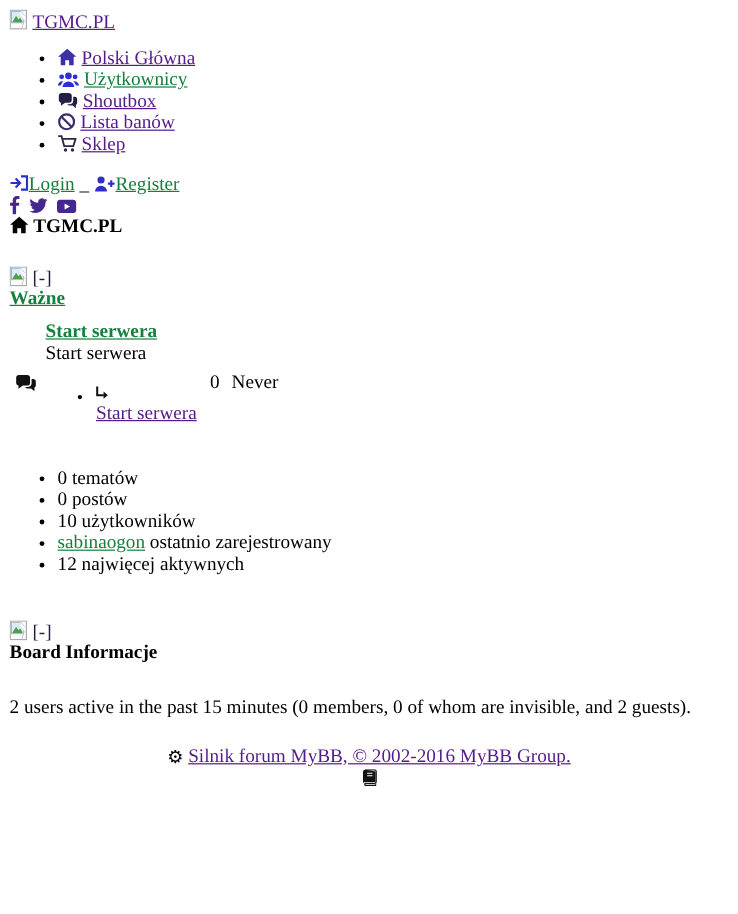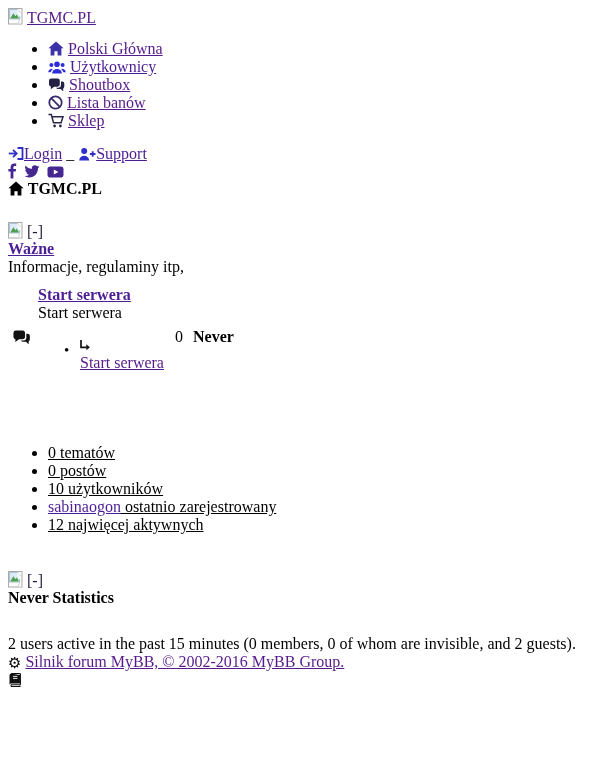--- a/index.html
+++ b/index.html
@@ -1,49 +1,49 @@
 <!DOCTYPE html>
 <html><head>
 <meta charset="utf-8">
 <style>
   html,body{margin:0;padding:0;background:#fff;}
   body{width:615px;height:762px;overflow:hidden;margin:0;
        font-family:"Liberation Serif",serif;font-size:16px;line-height:18px;color:#000;}
   #page{margin:8px;position:relative;}
   a{text-decoration:underline;cursor:pointer;}
   .lk-purple{color:#551A8B;}
-  .lk-blue{color:#4c1d95;}
+  .lk-blue{color:#15803d;}
   .lk-dark{color:#221d3e;text-decoration:none;}
   b,.bold{font-weight:bold;}
   .icon{display:inline-block;vertical-align:-2px;}
   
   #logo-row{height:20px;}
   ul.nav{margin:12px 0 0 0;padding-left:40px;list-style:disc;}
   ul.nav li{height:18px;}
   .login-row{margin-top:15px;height:18px;}
   .social-row{height:17px;}
   .social-row .icon{margin-right:3px;vertical-align:-2px;}
   .board-title{height:18px;font-weight:bold;}
   .cat{margin-top:24px;}
   .cat .row{height:18px;}
   .forum-block{margin-top:10px;margin-left:30px;}
   .forum-block .row{height:18px;}
   .forum-row{position:relative;margin-top:6px;height:48px;}
   .forum-row .comments-pos{position:absolute;left:4px;top:2px;}
   .forum-row .threads{position:absolute;left:167px;top:0;}
-  .forum-row .lastpost{position:absolute;left:185px;top:0;font-weight:bold;}
+  .forum-row .lastpost{position:absolute;left:185px;top:0;}
   .forum-row .bullet{position:absolute;left:56px;top:13px;font-size:15px;}
   .forum-row .arrow-pos{position:absolute;left:70px;top:11px;}
   .forum-row .sublink{position:absolute;left:72px;top:26px;}
-  ul.stats{margin:68px 0 0 0;padding-left:40px;list-style:disc;text-decoration:underline;}
+  ul.stats{margin:32px 0 0 0;padding-left:40px;list-style:disc;}
   ul.stats li{height:18px;}
   .cat2{margin-top:37px;}
   .cat2 .row{height:18px;}
   .active-line{margin-top:28px;height:18px;}
-  .footer{}
+  .footer{margin-top:23px;text-align:center;}
   .footer .row{height:18px;}
   .gear-glyph{font-family:"DejaVu Sans",sans-serif;font-size:15px;color:#000;
               display:inline-block;vertical-align:-1px;}
 </style>
 </head>
 <body>
 
 <div id="page">
 
   <div id="logo-row">
@@ -118,21 +118,21 @@
         <path d="M9.5 2 H14.5 V13 H9.5"></path>
       </svg>
     </span><a class="lk-blue">Login</a>
     <span>_</span>
     <span class="icon">
       <svg width="18" height="14" viewBox="0 0 18 14">
         <circle cx="6.2" cy="4" r="3" fill="#2e2ec9"></circle>
         <path d="M1.2 13.5 a5 4.7 0 0 1 10 0 z" fill="#2e2ec9"></path>
         <path d="M14.7 4.2 V9.8 M11.9 7 H17.5" stroke="#2e2ec9" stroke-width="1.8" fill="none"></path>
       </svg>
-    </span><a class="lk-blue">Support</a>
+    </span><a class="lk-blue">Register</a>
   </div>
 
   <div class="social-row">
     <span class="icon">
       <svg width="9" height="16" viewBox="0 0 9 16" fill="#45278f">
         <path d="M2.6 15.6 V8.5 H0.4 V5.9 H2.6 V4.1 C2.6 1.8 4 0.4 6.1 0.4 C7 0.4 7.9 0.5 8.2 0.55 V2.9 H6.8 C5.7 2.9 5.4 3.5 5.4 4.4 V5.9 H8.1 L7.7 8.5 H5.4 V15.6 Z"></path>
       </svg>
     </span>
     <span class="icon">
       <svg width="16" height="14" viewBox="0 0 16 14" fill="#45278f">
@@ -164,21 +164,20 @@
           <rect x="1.6" y="1.6" width="9.8" height="9.4" fill="#dcebf7" stroke="#9bb7cc" stroke-width="0.8"></rect>
           <path d="M2.2 10.5 L5.4 5.2 L7.4 8.3 L8.8 6.6 L11 10.5 Z" fill="#4d9e4d"></path>
           <path d="M8.9 1.3 L13 1.3 L13 15.6 L10.2 15.6 L12.4 9.2 L9.2 4.6 Z" fill="#ffffff"></path>
           <path d="M9.2 1.3 L12.5 5.2 M12.3 8.8 L10.4 15.4" stroke="#c2c2c2" stroke-width="0.8" fill="none"></path>
         </svg>
       </span><a class="lk-dark">[-]</a>
     </div>
     <div class="row">
       <a class="lk-blue bold">Ważne</a>
     </div>
-    <div class="row">Informacje, regulaminy itp,</div>
   </div>
 
   <div class="forum-block">
     <div class="row">
       <a class="lk-blue bold">Start serwera</a>
     </div>
     <div class="row">Start serwera</div>
   </div>
 
   <div class="forum-row">
@@ -223,21 +222,21 @@
       <span class="icon">
         <svg width="19" height="17" viewBox="0 0 19 17">
           <rect x="0.5" y="0.5" width="13.5" height="15.5" fill="#fcfcfc" stroke="#aaa"></rect>
           <rect x="1.6" y="1.6" width="9.8" height="9.4" fill="#dcebf7" stroke="#9bb7cc" stroke-width="0.8"></rect>
           <path d="M2.2 10.5 L5.4 5.2 L7.4 8.3 L8.8 6.6 L11 10.5 Z" fill="#4d9e4d"></path>
           <path d="M8.9 1.3 L13 1.3 L13 15.6 L10.2 15.6 L12.4 9.2 L9.2 4.6 Z" fill="#ffffff"></path>
           <path d="M9.2 1.3 L12.5 5.2 M12.3 8.8 L10.4 15.4" stroke="#c2c2c2" stroke-width="0.8" fill="none"></path>
         </svg>
       </span><a class="lk-dark">[-]</a>
     </div>
-    <div class="row bold">Never Statistics</div>
+    <div class="row bold">Board Informacje</div>
   </div>
 
   <div class="active-line">2 users active in the past 15 minutes (0 members, 0 of whom are invisible, and 2 guests).</div>
 
   <div class="footer">
     <div class="row">
       <span class="gear-glyph">⚙</span>
       <a class="lk-purple">Silnik forum MyBB, © 2002-2016 MyBB Group.</a>
     </div>
     <div class="row">

